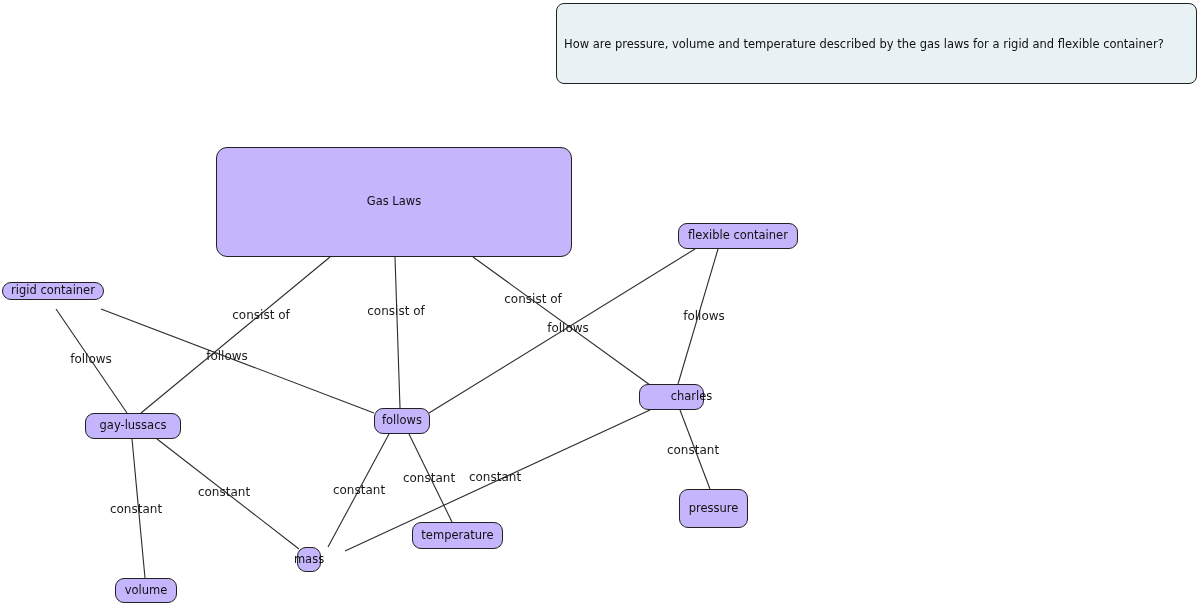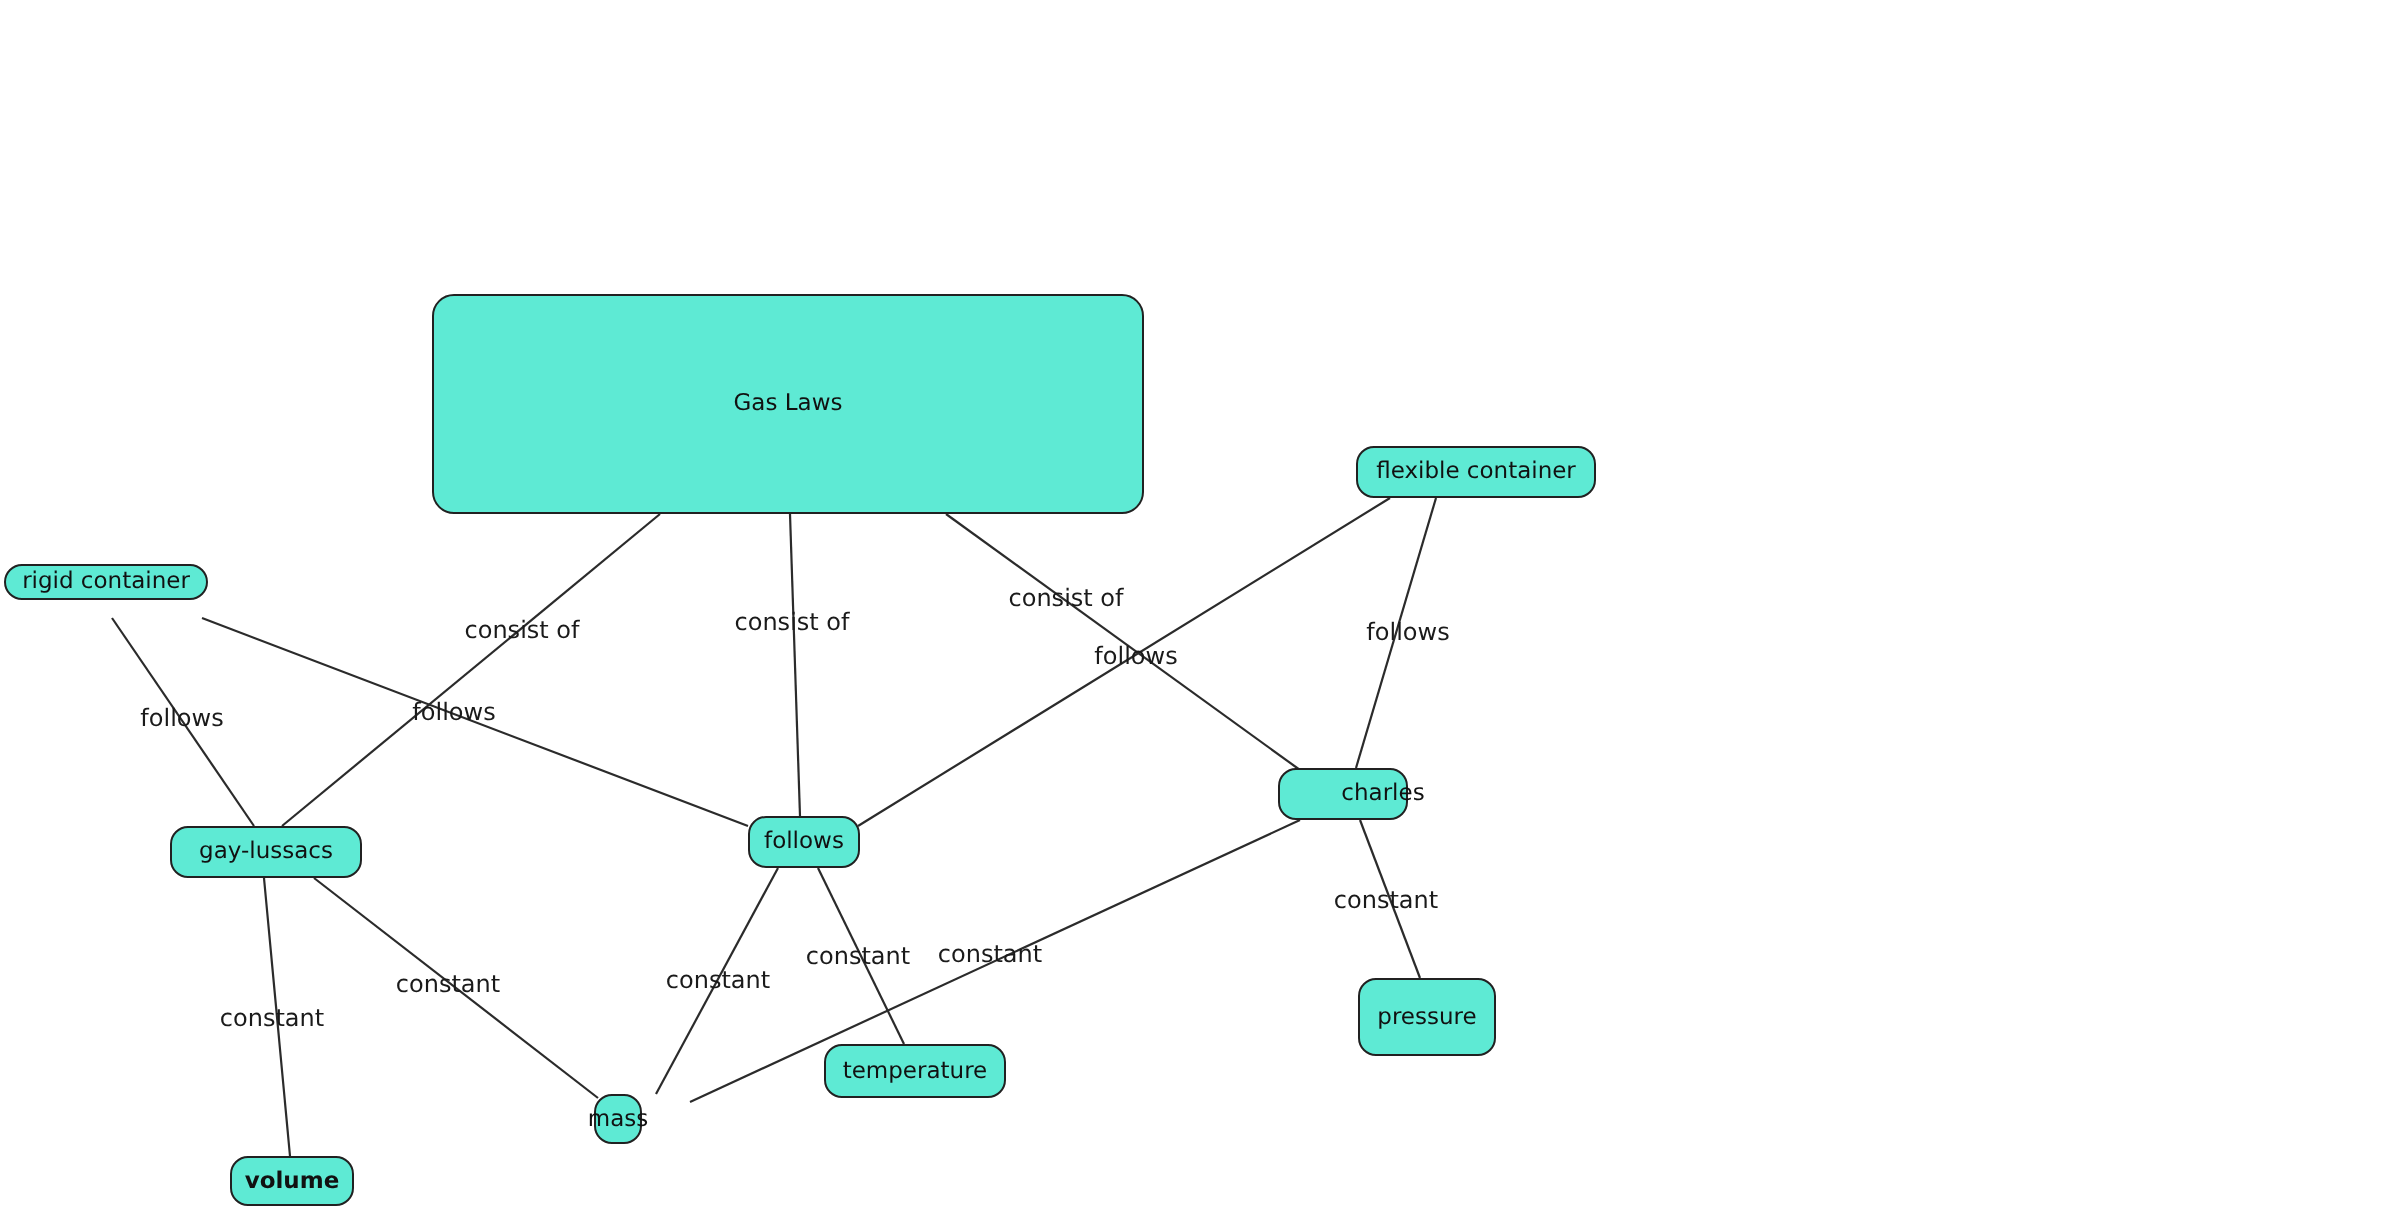--- a/index.html
+++ b/index.html
@@ -24,21 +24,21 @@
   #labels-layer, #nodes-layer {
     position: absolute;
     left: 0; top: 0;
     width: 0; height: 0;
   }
   #labels-layer { z-index: 2; }
   #nodes-layer  { z-index: 3; }
   .node {
     position: absolute;
     box-sizing: border-box;
-    background: #5eead4;
+    background: #c4b5fd;
     border: 1.3px solid #212121;
     border-radius: 9px;
     display: flex;
     align-items: center;
     justify-content: center;
     font-size: 11.5px;
     line-height: 1;
     white-space: nowrap;
     color: #111111;
   }
@@ -110,15 +110,18 @@
   <div id="nodes-layer">
       <div class="node node--topic" style="left: 216px; top: 147px; width: 356px; height: 110px;">Gas Laws</div>
       <div class="node" style="left: 2px; top: 282px; width: 102px; height: 18px;">rigid container</div>
       <div class="node" style="left: 678px; top: 223px; width: 120px; height: 26px; text-align: center;">flexible container</div>
       <div class="node" style="left: 85px; top: 413px; width: 96px; height: 26px;">gay-lussacs</div>
       <div class="node" style="left: 374px; top: 408px; width: 56px; height: 26px;">follows</div>
       <div class="node" style="left: 639px; top: 384px; width: 65px; height: 26px; padding-left: 40px;">charles</div>
       <div class="node" style="left: 297px; top: 547px; width: 24px; height: 25px;">mass</div>
       <div class="node" style="left: 412px; top: 522px; width: 91px; height: 27px;">temperature</div>
       <div class="node" style="left: 679px; top: 489px; width: 69px; height: 39px;">pressure</div>
-      <div class="node" style="left: 115px; top: 578px; width: 62px; height: 25px; font-weight: bold;">volume</div>
+      <div class="node" style="left: 115px; top: 578px; width: 62px; height: 25px;">volume</div>
     </div>
+  <div class="question-box">
+    <span>How are pressure, volume and temperature described by the gas laws for a rigid and flexible container?</span>
+  </div>
 </div>
 
 </body></html>

